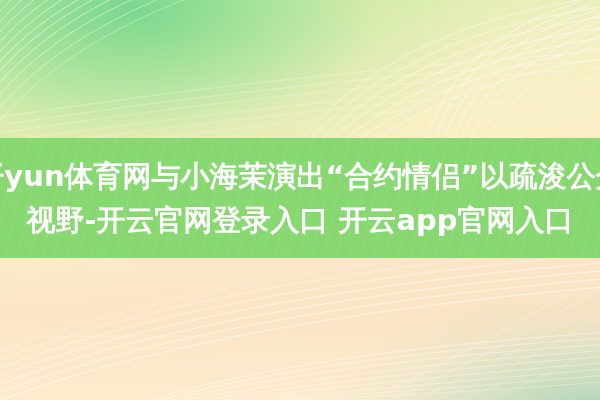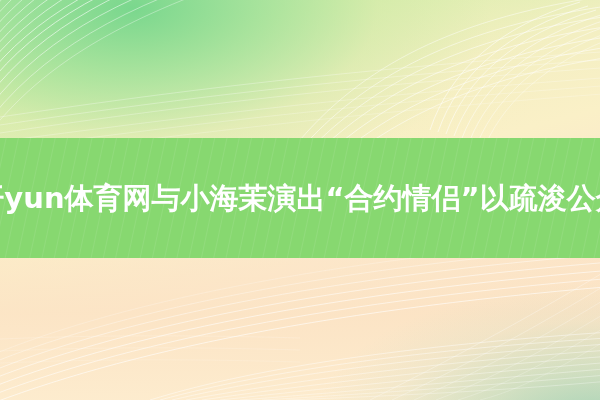--- a/index.html
+++ b/index.html
@@ -219,15 +219,16 @@
       <g fill="none" stroke="#ffffff" stroke-width="1">
         <path d="M -20 340 C 60 336, 160 334, 300 338" opacity="0.18"></path>
         <path d="M -20 352 C 60 348, 160 346, 300 350" opacity="0.16"></path>
         <path d="M -20 364 C 60 360, 160 358, 300 362" opacity="0.14"></path>
       </g>
     </svg>
   </div>
 
   <div class="band">
     <div class="band-line band-line-1">开yun体育网与小海茉演出“合约情侣”以疏浚公众</div>
+    <div class="band-line band-line-2">视野-开云官网登录入口 开云app官网入口</div>
   </div>
 
 </div>
 
 </body></html>

